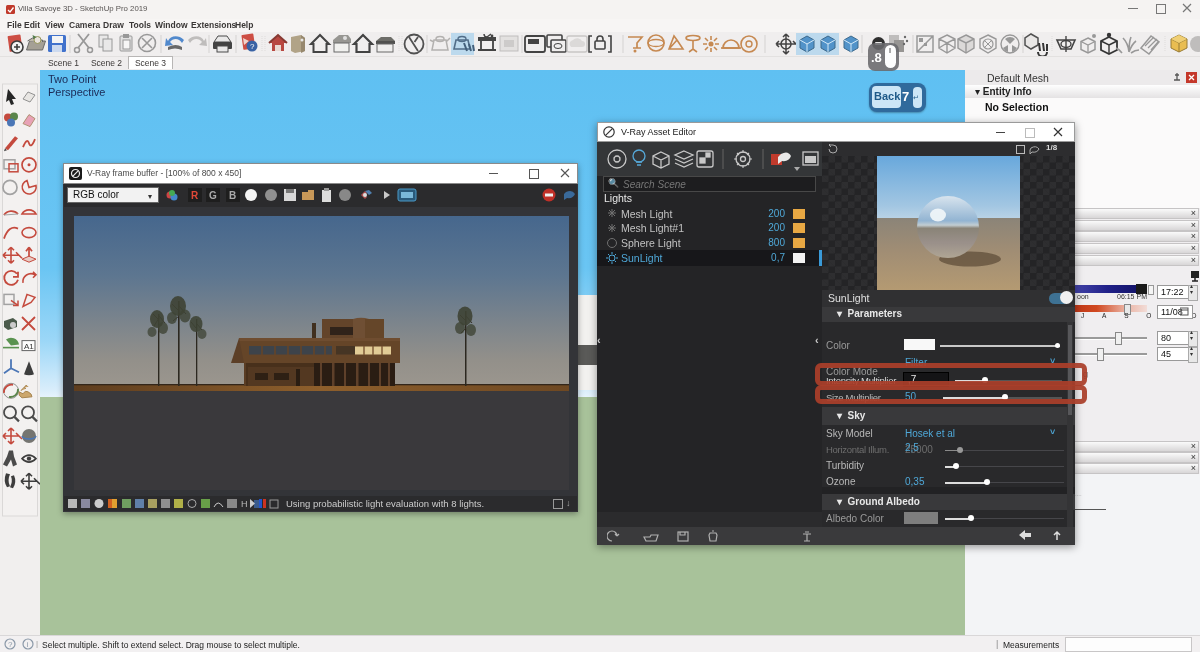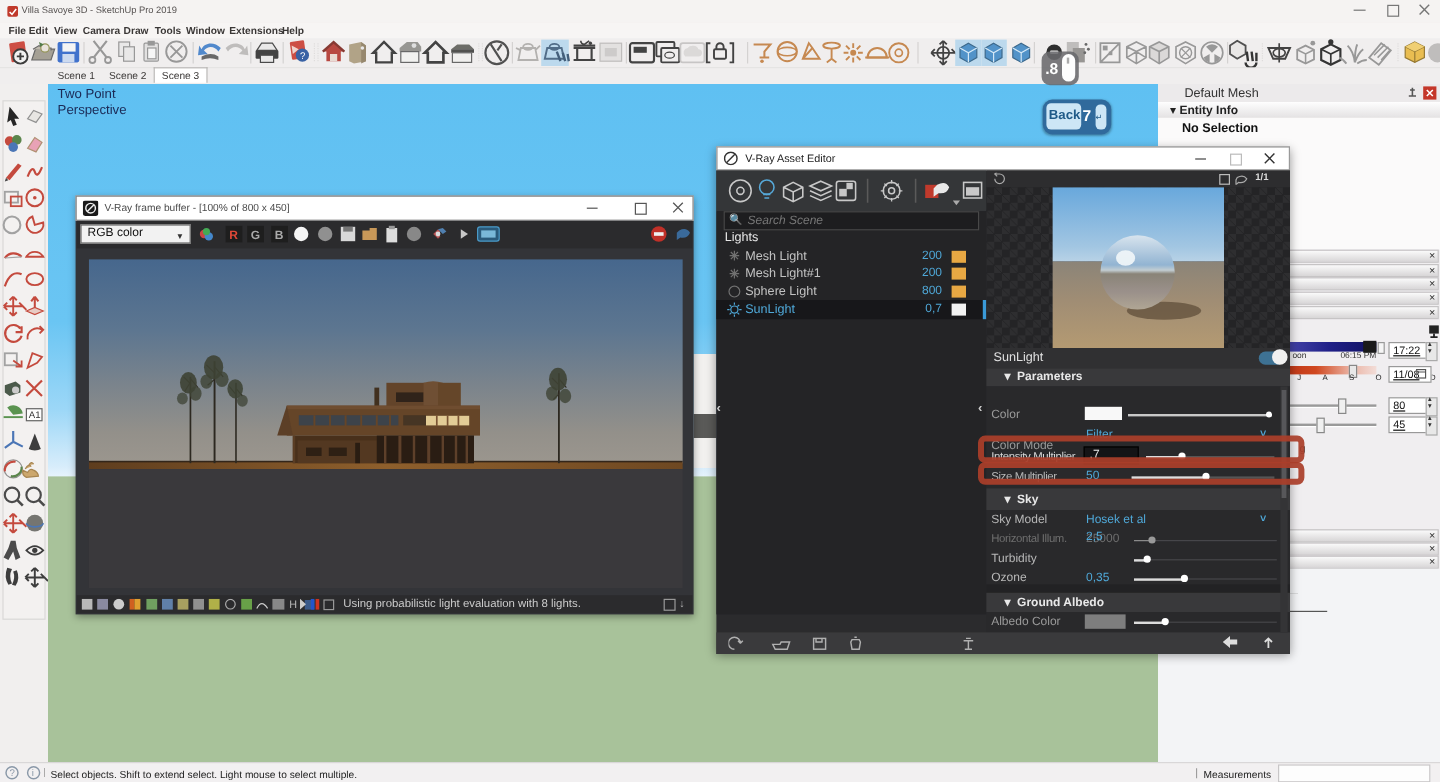--- a/index.html
+++ b/index.html
@@ -22,21 +22,21 @@
 #tray{left:965px;top:70px;width:235px;height:565px;background:#f0eef0;}
 
 #fbwin{left:63px;top:163px;width:515px;height:349px;background:#333438;box-shadow:0 2px 6px rgba(0,0,0,0.35);}
 #fbtitle{left:0;top:0;width:515px;height:21px;background:#fff;border:1px solid #8a8a8a;box-sizing:border-box;}
 #fbtool{left:1px;top:21px;width:513px;height:23px;background:#2b2b2d;}
 #fbstatus{left:1px;top:333px;width:513px;height:15px;background:#2b2b2d;}
 #aewin{left:597px;top:122px;width:478px;height:423px;background:#2b2b2d;box-shadow:0 2px 8px rgba(0,0,0,0.4);}
 #aetitle{left:0;top:0;width:478px;height:20px;background:#fff;border:1px solid #9a9a9a;box-sizing:border-box;}
 .traybar{position:absolute;left:0;width:234px;height:11px;background:linear-gradient(#fafafa,#d8d6d7);border:1px solid #c6c4c5;box-sizing:border-box;}
 .traybar:after{content:"\00d7";position:absolute;right:2px;top:-1px;font-size:9px;color:#333;}
-.spin{position:absolute;width:31px;height:12px;background:#fff;border:1px solid #999;font-size:9px;color:#111;padding-left:3px;line-height:12px;text-decoration:underline;}
+.spin{position:absolute;width:31px;height:12px;background:#fff;border:1px solid #999;font-size:9px;color:#111;padding-left:3px;line-height:12px;}
 .spbtn{position:absolute;width:8px;height:14px;background:#e8e8e8;border:1px solid #aaa;}
 .spbtn:before{content:"\25b4";position:absolute;top:-4px;left:1px;font-size:6px;color:#333;}
 .spbtn:after{content:"\25be";position:absolute;top:2px;left:1px;font-size:6px;color:#333;}
 #checker{background-color:#242426;background-image:linear-gradient(45deg,#2e2e30 25%,transparent 25%,transparent 75%,#2e2e30 75%),linear-gradient(45deg,#2e2e30 25%,transparent 25%,transparent 75%,#2e2e30 75%);background-size:13px 13px;background-position:0 0,6.5px 6.5px;}
 </style>
 </head>
 <body>
 <div class="abs" id="titlebar"></div>
 <div class="abs" id="titletxt">Villa Savoye 3D - SketchUp Pro 2019</div>
 <svg class="abs" style="left:6px;top:5px" width="10" height="10" viewBox="0 0 10 10">
@@ -737,21 +737,21 @@
   </svg>
 
   <div class="abs" style="left:225px;top:20px;width:253px;height:14px;background:#2d2d2f"></div>
   <svg class="abs" style="left:229px;top:22px" width="18" height="10">
       <path d="M3 5 a4 4 0 1 0 4 -4 l-3 0 m1 -2 l-2 2 l2 2" stroke="#aaa" fill="none"></path>
     </svg>
   <div class="abs" style="left:419px;top:23px;width:7px;height:7px;border:1px solid #bbb"></div>
   <svg class="abs" style="left:432px;top:22px" width="14" height="10">
       <path d="M2 4 q5 -3 8 1 q-2 4 -7 3 l-2 2 l0 -4 Z" fill="none" stroke="#aaa"></path>
     </svg>
-  <div class="abs" style="left:449px;top:21px;font-size:8px;color:#ddd"><b>1/1</b></div>
+  <div class="abs" style="left:449px;top:21px;font-size:8px;color:#ddd"><b>1/8</b></div>
   <div class="abs" id="checker" style="left:225px;top:34px;width:253px;height:134px"></div>
   <svg class="abs" style="left:280px;top:34px" width="143" height="134" viewBox="0 0 143 134">
     <defs>
       <linearGradient id="psky" x1="0" y1="0" x2="0" y2="1">
           <stop offset="0" stop-color="#68a8dc"></stop>
           <stop offset="0.8" stop-color="#a2c6e2"></stop>
           <stop offset="1" stop-color="#b8d2e6"></stop>
         </linearGradient>
       <linearGradient id="pgnd" x1="0" y1="0" x2="0" y2="1">
           <stop offset="0" stop-color="#8b8478"></stop>
@@ -866,16 +866,16 @@
 <div class="abs" style="left:912.5px;top:87px;width:9px;height:21px;background:#cde6f6;border-radius:4px"></div>
 <div class="abs" style="left:913px;top:94px;font-size:7px;color:#1f5a88">↵</div>
 <div class="abs" id="statusbar"></div>
 <svg class="abs" style="left:4px;top:638px" width="34 " height="12">
     <circle cx="6" cy="6" r="5" fill="none" stroke="#8a98a8" stroke-width="1.2"></circle>
     <text x="4" y="9" font-size="8" fill="#8a98a8">?</text>
     <circle cx="24" cy="6" r="5" fill="none" stroke="#8a98a8" stroke-width="1.2"></circle>
     <text x="22.5" y="9" font-size="8" fill="#8a98a8">i</text>
   </svg>
 <div class="abs" style="left:36px;top:639px;font-size:8px;color:#999">|</div>
-<div class="abs" style="left:42px;top:640px;font-size:8.5px;color:#222">Select objects. Shift to extend select. Light mouse to select multiple.</div>
+<div class="abs" style="left:42px;top:640px;font-size:8.5px;color:#222">Select multiple. Shift to extend select. Drag mouse to select multiple.</div>
 <div class="abs" style="left:996px;top:639px;font-size:9px;color:#888">|</div>
 <div class="abs" style="left:1003px;top:640px;font-size:8.5px;color:#222">Measurements</div>
 <div class="abs" style="left:1065px;top:637px;width:125px;height:13px;background:#fdfdfd;border:1px solid #c8c6c7"></div>
 
 </body></html>

